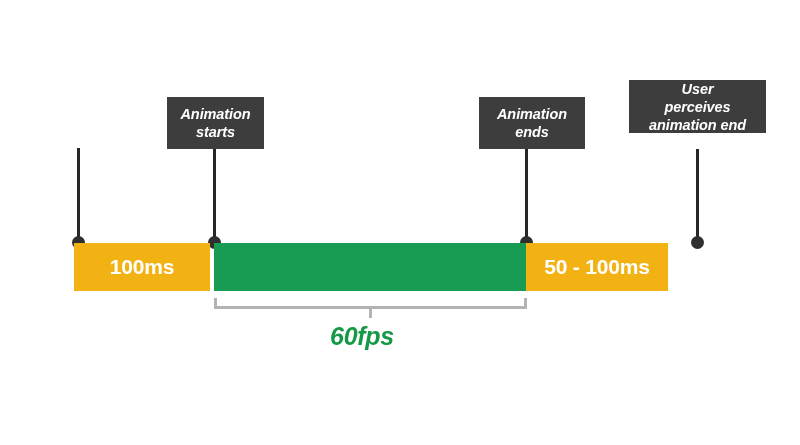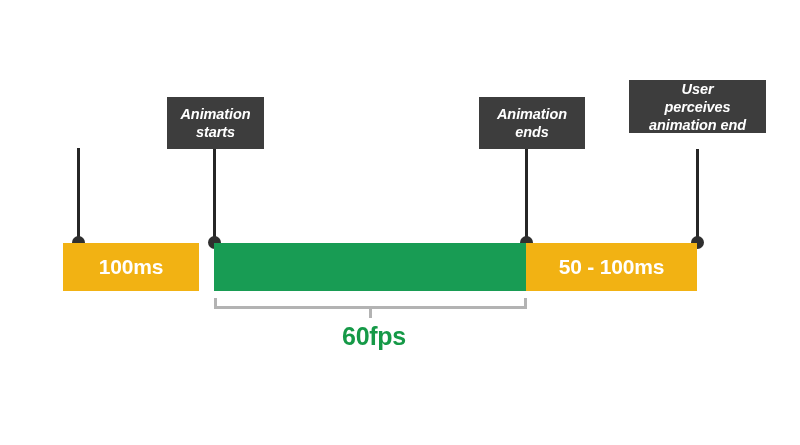--- a/index.html
+++ b/index.html
@@ -120,32 +120,32 @@
   <div class="stem" style="left:525px; top:149px; height:94px;"></div>
   <div class="dot" style="left:520px; top:236px;"></div>
 
   <div class="callout" style="left:629px; top:80px; width:137px; height:53px;">
     <span>User perceives
 animation end</span>
   </div>
   <div class="stem" style="left:696px; top:149px; height:94px;"></div>
   <div class="dot" style="left:691px; top:236px;"></div>
 
-  <div class="segment seg-yellow" style="left:63px; width:136px;">
+  <div class="segment seg-yellow" style="left:74px; width:136px;">
     <span class="seg-label">100ms</span>
   </div>
 
   <div class="segment seg-green" style="left:214px; width:312px;">
     <span class="seg-label"></span>
   </div>
 
-  <div class="segment seg-yellow" style="left:526px; width:171px;">
+  <div class="segment seg-yellow" style="left:526px; width:142px;">
     <span class="seg-label">50 - 100ms</span>
   </div>
 
   <div class="bracket-line bracket-h" style="left:214px; top:306px; width:313px;"></div>
   <div class="bracket-line bracket-v" style="left:214px; top:298px; height:11px;"></div>
   <div class="bracket-line bracket-v" style="left:524px; top:298px; height:11px;"></div>
   <div class="bracket-line bracket-v" style="left:369px; top:306px; height:12px;"></div>
 
-  <div class="fps-label" style="left:314px; top:322px; width:120px;">60fps</div>
+  <div class="fps-label" style="left:302px; top:322px; width:120px;font-style:italic;">60fps</div>
 
 </div>
 
 </body></html>

